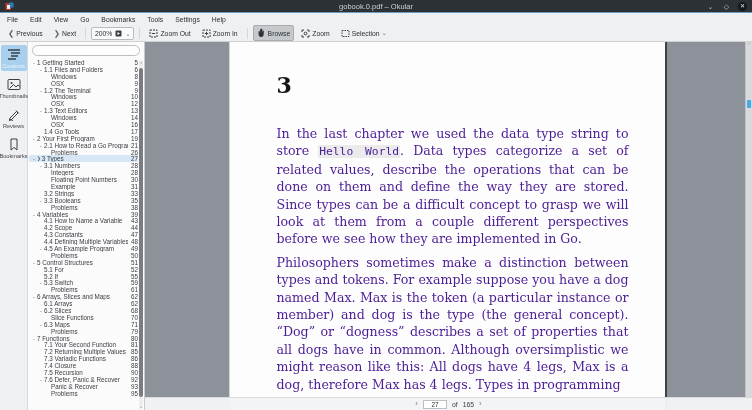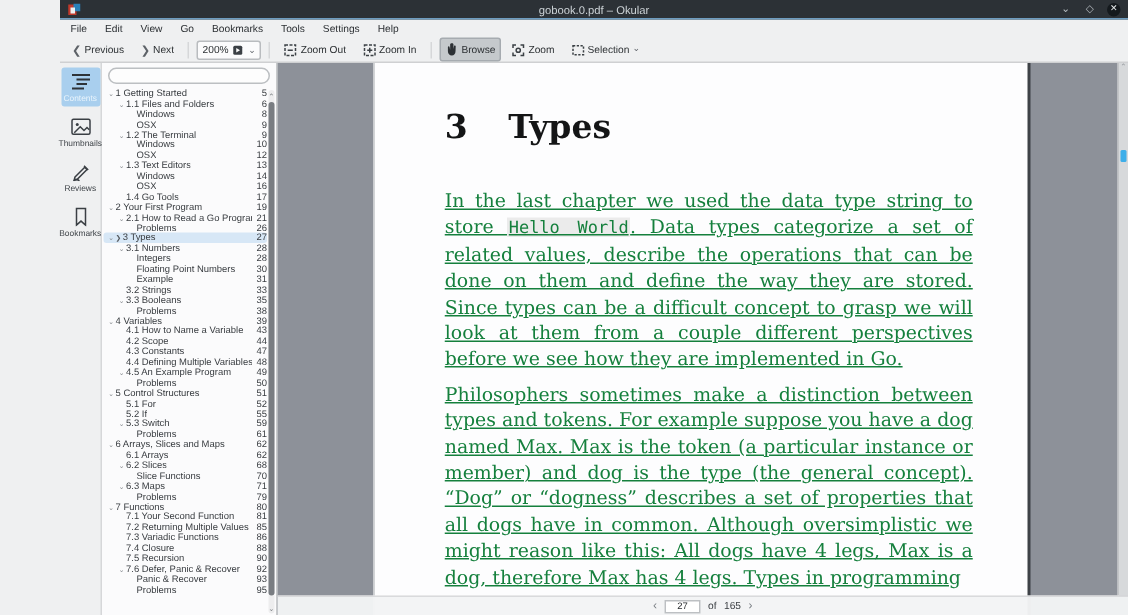--- a/index.html
+++ b/index.html
@@ -1,18 +1,18 @@
 <!DOCTYPE html>
 <html><head>
 <meta charset="utf-8">
 <style>
   * { margin:0; padding:0; box-sizing:border-box; }
   html,body { width:752px; height:410px; overflow:hidden; }
   body { font-family:"Liberation Sans", sans-serif; background:#eff0f1; }
-  .window { width:752px; height:410px; display:flex; flex-direction:column;padding-left:40px; }
+  .window { width:752px; height:410px; display:flex; flex-direction:column; }
 
   
   .titlebar { height:13px; background:#2c3136; border-bottom:1px solid #6d9cc0;
     display:flex; align-items:center; padding:0 5px; position:relative; flex:none; }
   .titlebar-title { position:absolute; left:0; right:0; text-align:center;
     color:#ccd2d6; font-size:7.5px; line-height:13px; }
   .app-icon { width:9px; height:9px; z-index:1; }
   .winbtns { margin-left:auto; display:flex; align-items:center; gap:7px; z-index:1; }
   .winbtn { color:#b6bcc1; font-size:7px; line-height:9px; width:9px; height:9px;
     display:flex; align-items:center; justify-content:center; }
@@ -66,21 +66,21 @@
   .toc-arrow { position:absolute; right:0; width:6px; text-align:center; color:#84888c; font-size:5px; }
 
   
   .docarea { flex:1; position:relative; background:#8d9199; overflow:hidden;
     display:flex; justify-content:center; min-width:0; }
   .page { width:436px; height:100%; background:#fdfdfe; border-left:1px solid #d2d4d6;
     box-shadow:2px 0 0 rgba(42,46,50,0.8); padding:30px 36px 0 47px; margin-right:4px; }
   .doc-heading { font-family:"DejaVu Serif", serif; font-weight:bold; font-size:22px;
     color:#141516; display:flex; gap:27px; }
   .doc-body { margin-top:27px; font-family:"DejaVu Serif", serif; font-size:12.6px;
-    line-height:17.4px; text-align:justify; color:#15803d;text-decoration:underline; }
+    line-height:17.4px; text-align:justify; color:#4c1d95; }
   .doc-body p + p { margin-top:6px; }
   .codehl { font-family:"DejaVu Sans Mono", monospace; font-size:11.3px;
     background:#ebebeb; padding:0 1px; }
 
   .doc-scrollbar { position:absolute; top:0; right:0; bottom:13px; width:7px;
     background:#d7d9db; border-left:1px solid #c3c5c7; }
   .doc-scroll-up { position:absolute; top:0; left:0; right:0; text-align:center;
     color:#9a9ea2; font-size:5px; line-height:6px; }
   .doc-thumb { position:absolute; top:58px; left:1px; width:4px; height:8px;
     background:#3daee9; border-radius:1px; }
@@ -471,21 +471,20 @@
         <div class="toc-thumb"></div>
       </div>
       <span class="toc-arrow" style="top:19px">⌃</span>
       <span class="toc-arrow" style="bottom:1px">⌄</span>
     </div>
 
     <div class="docarea">
       <div class="page">
         <div class="doc-heading">
           <span>3</span>
-          <span>Types</span>
         </div>
         <div class="doc-body">
           <p><span>In the last chapter we used the data type string to store </span><span class="codehl">Hello World</span><span>. Data types categorize a set of related values, describe the operations that can be done on them and define the way they are stored. Since types can be a difficult concept to grasp we will look at them from a couple different perspectives before we see how they are implemented in Go.</span></p>
           <p><span>Philosophers sometimes make a distinction between types and tokens. For example suppose you have a dog named Max. Max is the token (a particular instance or member) and dog is the type (the general concept). “Dog” or “dogness” describes a set of properties that all dogs have in common. Although oversimplistic we might reason like this: All dogs have 4 legs, Max is a dog, therefore Max has 4 legs. Types in programming</span></p>
         </div>
       </div>
 
       <div class="doc-scrollbar">
         <span class="doc-scroll-up">⌃</span>
         <div class="doc-thumb"></div>

